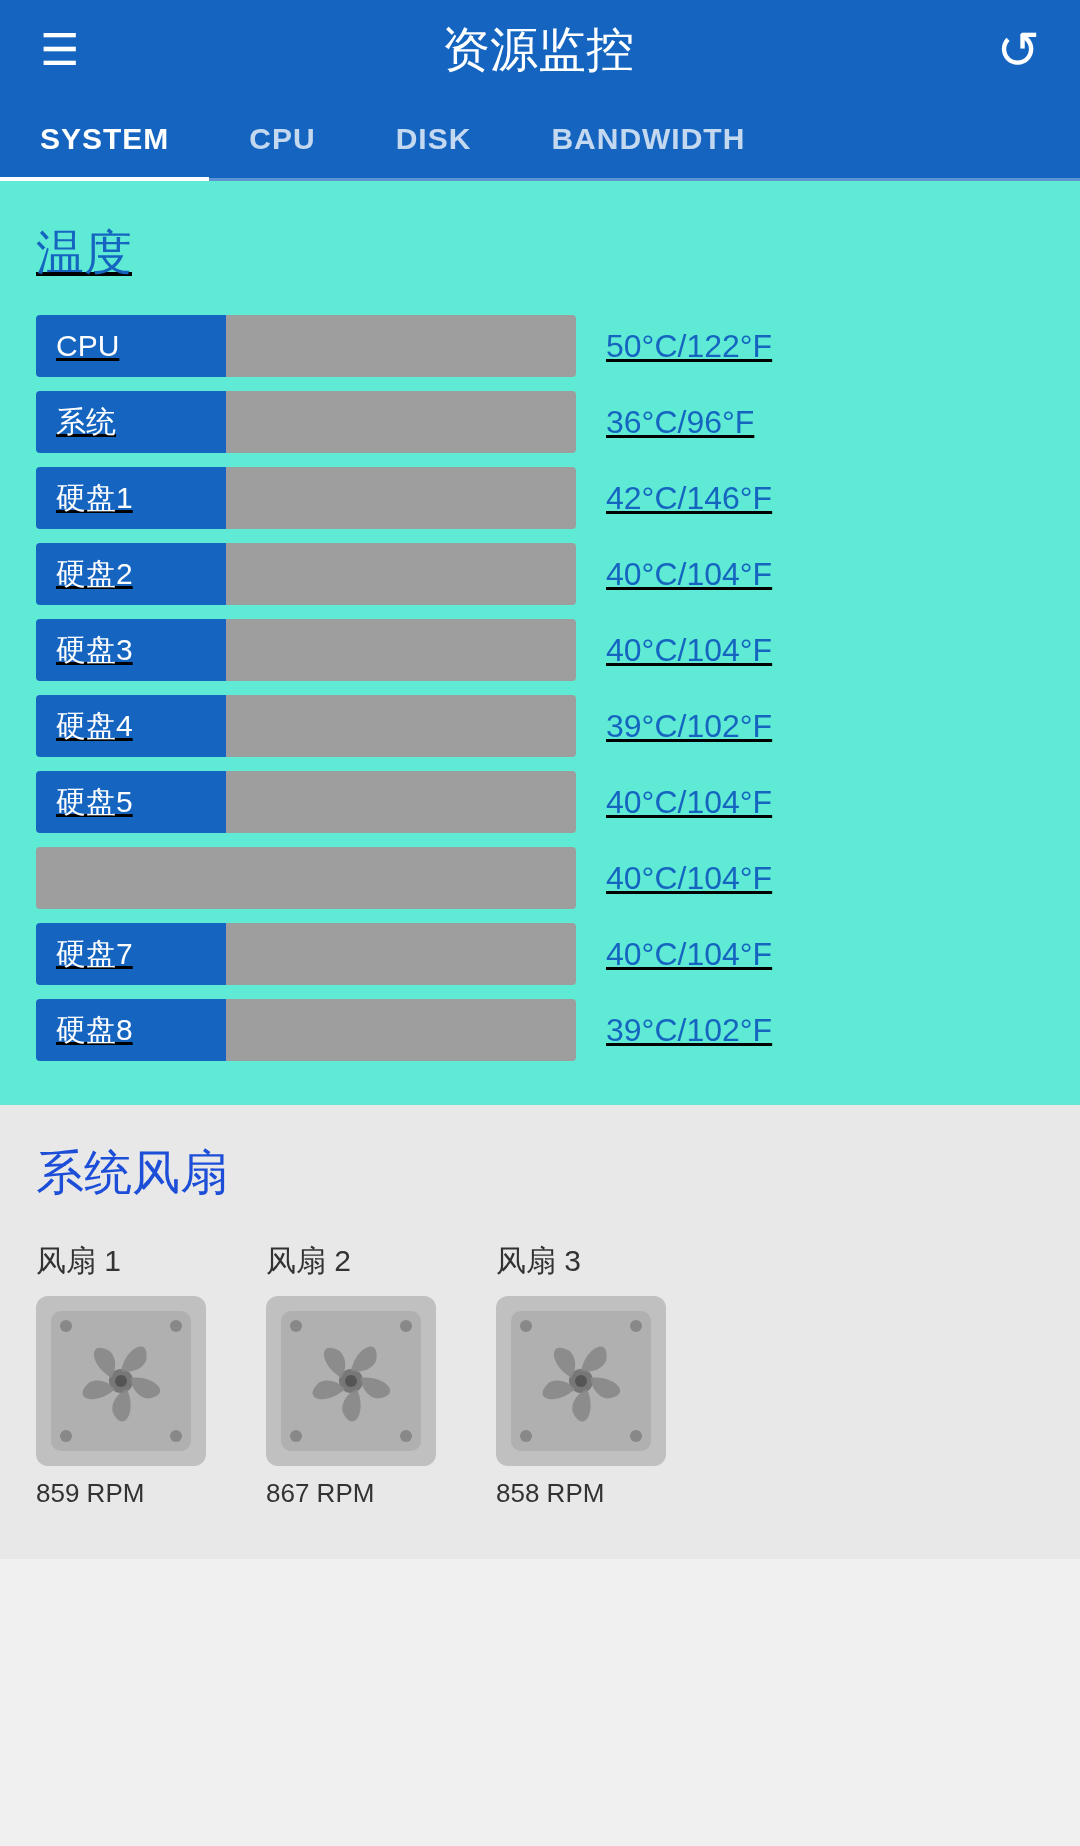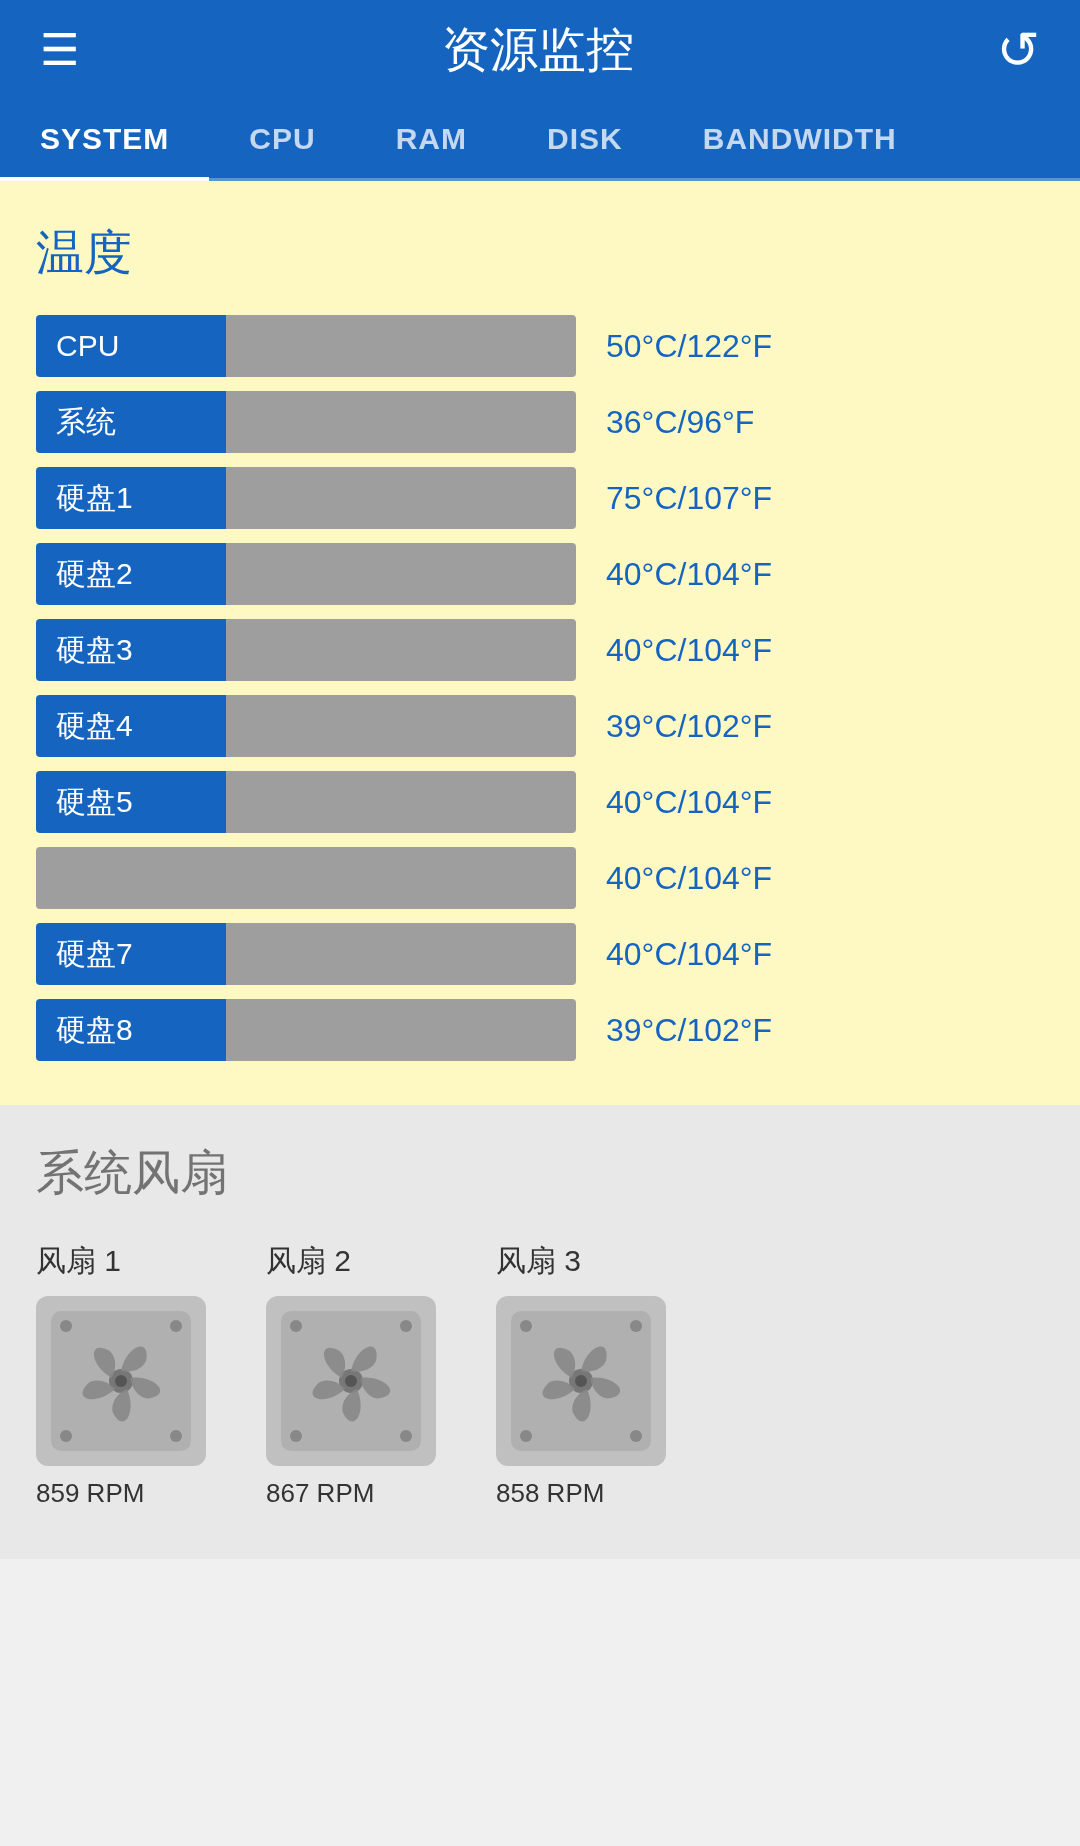--- a/index.html
+++ b/index.html
@@ -58,22 +58,23 @@
       position: absolute;
       bottom: -3px;
       left: 0;
       right: 0;
       height: 4px;
       background: white;
     }
 
     
     .content {
-      background: #fef9c3;
+      background: #5eead4;
       padding: 40px 36px 30px;
+      text-decoration: underline;
     }
 
     .section-title {
       color: #1565C0;
       font-size: 48px;
       font-weight: 500;
       margin-bottom: 30px;
     }
 
     
@@ -111,21 +112,21 @@
       white-space: nowrap;
     }
 
     
     .fan-section {
       background: #e8e8e8;
       padding: 36px 36px 50px;
       margin-top: 0;
     }
     .fan-section-title {
-      color: #737373;
+      color: #1d4ed8;
       font-size: 48px;
       font-weight: 500;
       margin-bottom: 36px;
     }
     .fans-row {
       display: flex;
       gap: 60px;
       align-items: flex-start;
     }
     .fan-item {
@@ -166,21 +167,20 @@
 <div class="header">
   <span class="header-menu-icon">☰</span>
   <span class="header-title">资源监控</span>
   <span class="header-refresh-icon">↺</span>
 </div>
 
 <div class="tabs">
 
 <div class="tab active">SYSTEM</div>
     <div class="tab">CPU</div>
-    <div class="tab">RAM</div>
     <div class="tab">DISK</div>
     <div class="tab">BANDWIDTH</div>
   </div>
 
 <div class="content">
   <div class="section-title">温度</div>
 
   <div id="temp-rows">
       <div class="temp-row">
     <div class="temp-bar-container">
@@ -194,21 +194,21 @@
       <div class="temp-label" style="min-width:190px;">系统</div>
       <div class="temp-bar-fill" style="flex:1;"></div>
     </div>
     <div class="temp-value">36°C/96°F</div>
   </div>
       <div class="temp-row">
     <div class="temp-bar-container">
       <div class="temp-label" style="min-width:190px;">硬盘1</div>
       <div class="temp-bar-fill" style="flex:1;"></div>
     </div>
-    <div class="temp-value">75°C/107°F</div>
+    <div class="temp-value">42°C/146°F</div>
   </div>
       <div class="temp-row">
     <div class="temp-bar-container">
       <div class="temp-label" style="min-width:190px;">硬盘2</div>
       <div class="temp-bar-fill" style="flex:1;"></div>
     </div>
     <div class="temp-value">40°C/104°F</div>
   </div>
       <div class="temp-row">
     <div class="temp-bar-container">

